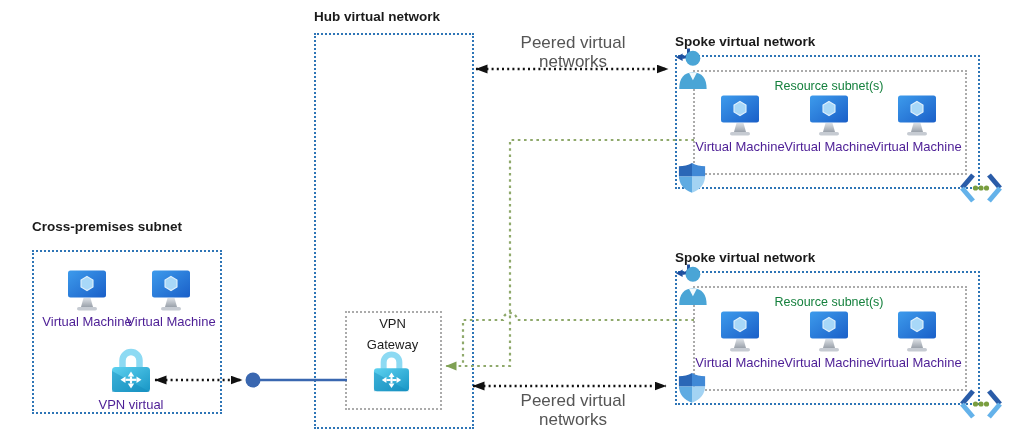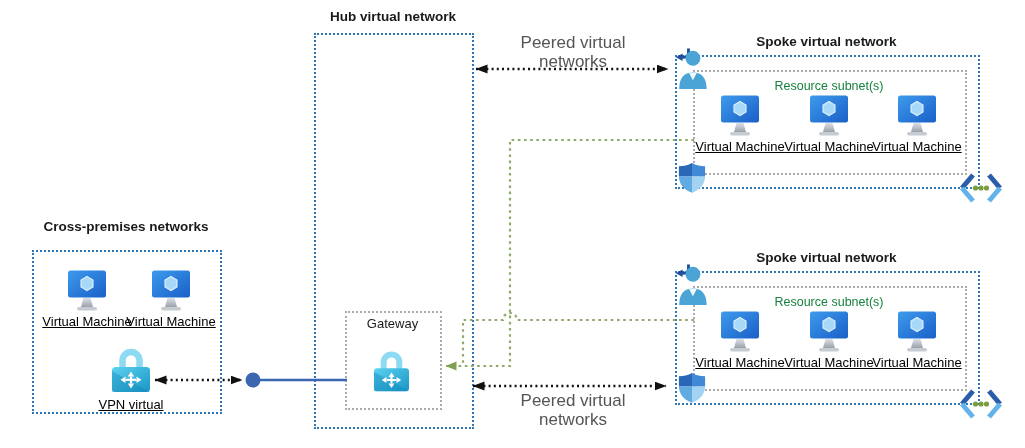--- a/index.html
+++ b/index.html
@@ -3,22 +3,22 @@
 <meta charset="utf-8">
 <style>
   html,body{margin:0;padding:0;background:#fff;}
   .canvas{
     position:relative;width:1025px;height:448px;background:#ffffff;overflow:hidden;
     font-family:"Liberation Sans",sans-serif;
   }
   .abs{position:absolute;}
   .box-blue{position:absolute;border:2px dotted #2e75b6;background:transparent;z-index:1;}
   .box-gray{position:absolute;border:2px dotted #ababab;background:transparent;z-index:1;}
-  .title{position:absolute;font-size:13.5px;font-weight:600;color:#1a1a1a;text-align:center;white-space:nowrap;z-index:4;}
-  .lbl{font-size:13px;font-weight:400;color:#000000;text-align:center;white-space:nowrap;text-decoration:underline;}
+  .title{position:absolute;font-size:13.5px;font-weight:600;color:#1a1a1a;text-align:left;white-space:nowrap;z-index:4;}
+  .lbl{font-size:13px;font-weight:400;color:#4c1d95;text-align:center;white-space:nowrap;}
   .sub-lbl{position:absolute;font-size:12.5px;color:#15803d;text-align:center;white-space:nowrap;z-index:4;}
   .peer-lbl{position:absolute;width:160px;font-size:17px;color:#555;text-align:center;line-height:19px;z-index:4;}
   .vm{position:absolute;width:96px;display:flex;flex-direction:column;align-items:center;z-index:3;}
   .vm .vm-lbl{margin-top:2px;}
   .gw-text{position:absolute;left:345px;top:313px;width:95px;text-align:center;
     font-size:13px;color:#1c1c1c;line-height:21px;z-index:4;}
   .overlay{position:absolute;left:0;top:0;z-index:2;pointer-events:none;}
   .icon{position:absolute;z-index:3;}
   .dotB{stroke:#111;stroke-width:2.4;fill:none;stroke-dasharray:2 3.2;}
   .dotG{stroke:#8fa96b;stroke-width:2.2;fill:none;stroke-dasharray:2.6 3.6;}
@@ -52,27 +52,28 @@
 
   <div class="box-blue" style="left:314px;top:33px;width:156px;height:392px;"></div>
   <div class="box-gray" style="left:345px;top:311px;width:93px;height:95px;"></div>
   <div class="box-blue" style="left:32px;top:250px;width:186px;height:160px;"></div>
   <div class="box-blue" style="left:675px;top:55px;width:301px;height:130px;"></div>
   <div class="box-gray" style="left:693px;top:70px;width:270px;height:101px;"></div>
   <div class="box-blue" style="left:675px;top:271px;width:301px;height:130px;"></div>
   <div class="box-gray" style="left:693px;top:286px;width:270px;height:101px;"></div>
 
   <div class="title" style="left:314px;top:9px;width:158px;">Hub virtual network</div>
-  <div class="title" style="left:32px;top:219px;width:188px;">Cross-premises networks</div>
+  <div class="title" style="left:32px;top:219px;width:188px;">Cross-premises subnet</div>
   <div class="title" style="left:675px;top:34px;width:303px;">Spoke virtual network</div>
   <div class="title" style="left:675px;top:250px;width:303px;">Spoke virtual network</div>
   <div class="sub-lbl" style="left:693px;top:79px;width:272px;">Resource subnet(s)</div>
   <div class="sub-lbl" style="left:693px;top:295px;width:272px;">Resource subnet(s)</div>
 
   <div class="gw-text">
+    <div>VPN</div>
     <div>Gateway</div>
   </div>
 
   <div class="peer-lbl" style="left:493px;top:33px;">
     <div>Peered virtual</div>
     <div>networks</div>
   </div>
   <div class="peer-lbl" style="left:493px;top:391px;">
     <div>Peered virtual</div>
     <div>networks</div>

